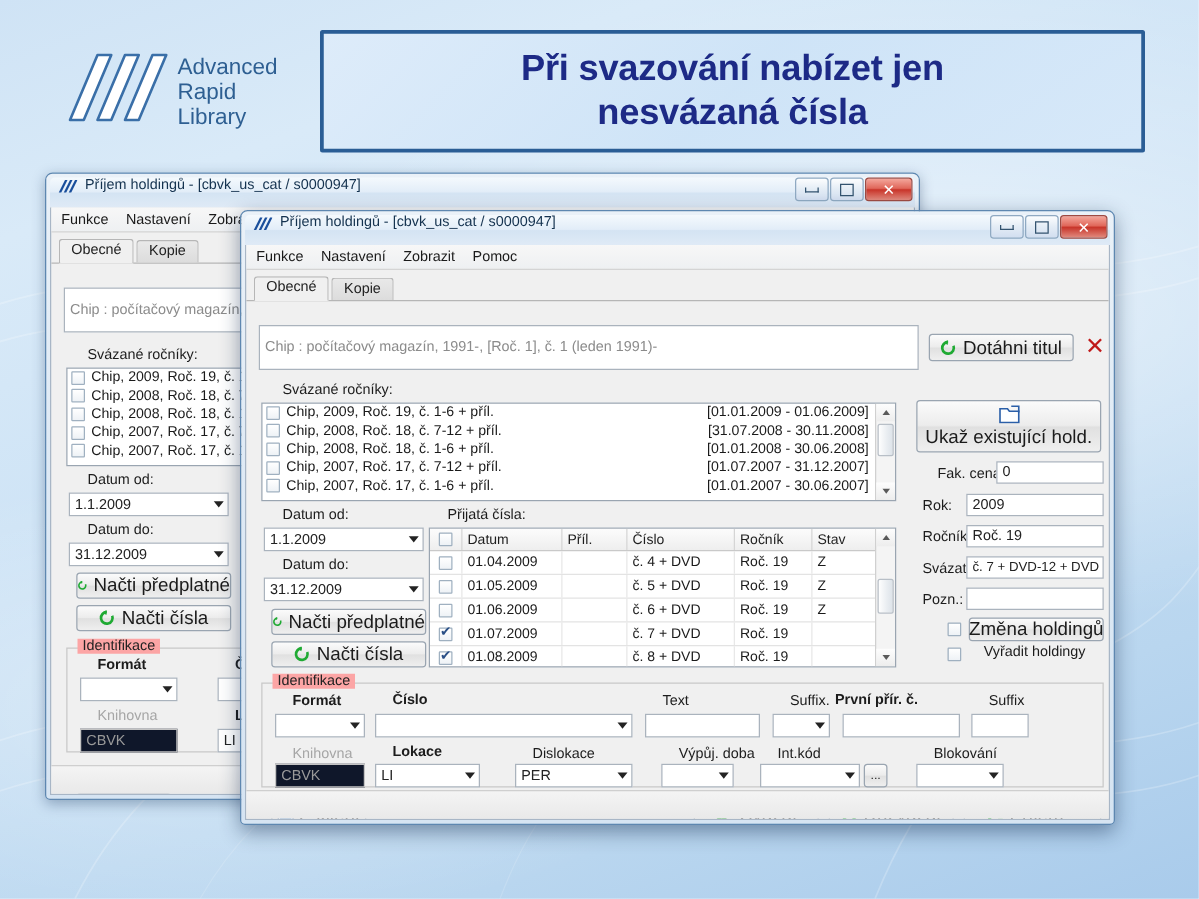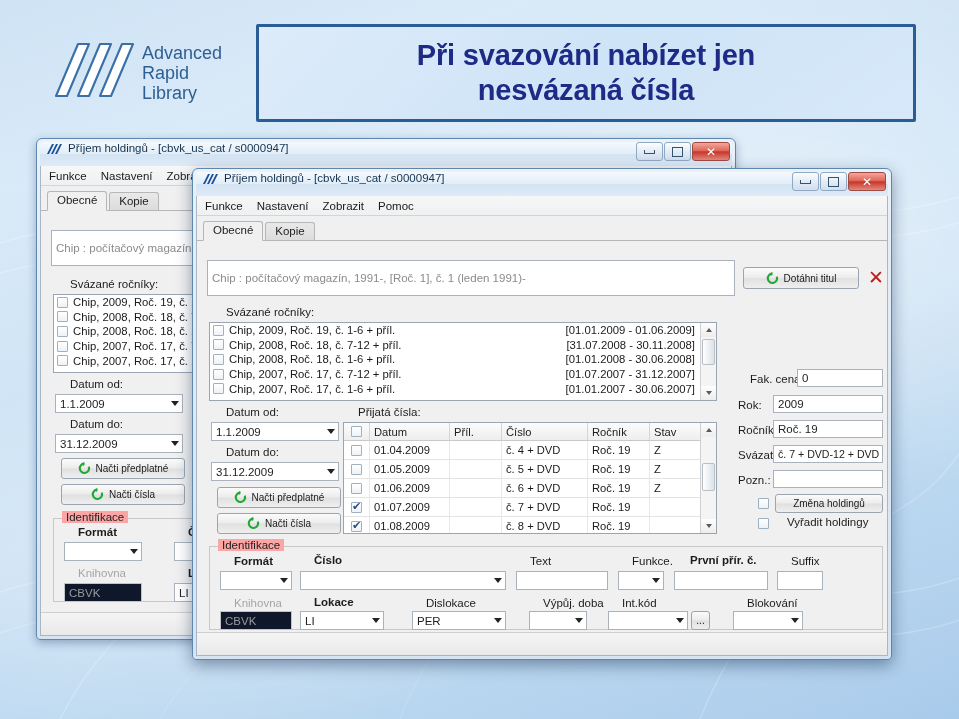--- a/index.html
+++ b/index.html
@@ -73,21 +73,21 @@
   .fld{background:#fff;border:1px solid #aab3bd;box-sizing:border-box;font-size:11.5px;
        color:#222;padding:2px 4px;display:flex;align-items:center;overflow:hidden;white-space:nowrap;}
   .fld.ghost{color:#8b8b8b;background:#fff;}
   .fld.disabled{background:#0f172a;color:#9a9a9a;border-color:#c3c3c3;}
   .combo{background:#fff;border:1px solid #aab3bd;box-sizing:border-box;font-size:11.5px;color:#222;
     display:flex;align-items:center;padding-left:4px;position:relative;white-space:nowrap;overflow:hidden;}
   .combo .arrow{margin-left:auto;width:15px;height:100%;display:flex;align-items:center;justify-content:center;}
   .combo .arrow i{display:block;width:0;height:0;border-left:4px solid transparent;border-right:4px solid transparent;border-top:5px solid #232323;}
   .btn{border:1px solid #9aa5b1;border-radius:3px;
        background:linear-gradient(180deg,#fbfbfb,#ececec 48%,#e0e0e0 52%,#efefef);
-       font-size:10px;color:#1b1b1b;display:flex;align-items:center;justify-content:center;gap:5px;
+       font-size:15px;color:#1b1b1b;display:flex;align-items:center;justify-content:center;gap:5px;
        box-sizing:border-box;white-space:nowrap;}
   .grp{border:1px solid #c8c8c8;box-sizing:border-box;position:absolute;background:transparent;}
   .grp-cap{position:absolute;top:-8px;left:8px;background:#fca5a5;padding:0 4px;font-size:11.5px;color:#222;}
   .lbl{font-size:11.5px;color:#1c1c1c;position:absolute;white-space:nowrap;margin-left:13px;}
   .lbl.b{font-weight:bold;}
   .lbl.dim{color:#a6a6a6;}
   .cb{width:11px;height:11px;border:1px solid #9fb0c0;background:linear-gradient(180deg,#fff,#eef2f6);
       box-sizing:border-box;display:inline-block;vertical-align:middle;position:relative;border-radius:1px;}
   .cb.on:after{content:"";position:absolute;left:2px;top:4px;width:4px;height:1.5px;background:#2c5aa0;
       transform:rotate(45deg);box-shadow:4px -3px 0 0 #2c5aa0,4.5px -3.5px 0 0 #2c5aa0;}
@@ -372,20 +372,27 @@
           <div class="ar up">
               <i></i>
             </div>
           <div class="thumb" style="top:16px;height:24px;"></div>
           <div class="ar dn" style="position:absolute;bottom:0;left:0;right:0;">
               <i></i>
             </div>
         </div>
       </div>
 
+      <div class="btn" style="position:absolute;left:536px;top:124px;width:148px;height:42px;flex-direction:column;gap:2px;">
+        <svg width="17" height="15" viewBox="0 0 17 15">
+          <path d="M1,3 L7,3 L8.5,5 L16,5 L16,14 L1,14 Z" fill="#ffffff" stroke="#2b5fa8" stroke-width="1.3"></path>
+          <path d="M10,1 L16,1 L16,6" fill="none" stroke="#2b5fa8" stroke-width="1.3"></path>
+        </svg>
+        <span>Ukaž existující hold.</span>
+      </div>
 
       <div class="lbl" style="left:540px;top:177px;">Fak. cena:</div>
       <div class="fld" style="position:absolute;left:600px;top:173px;width:86px;height:18px;">0</div>
 
       <div class="lbl" style="left:16px;top:210px;">Datum od:</div>
       <div class="combo" style="position:absolute;left:14px;top:226px;width:128px;height:19px;">
         <span>1.1.2009</span>
         <span class="arrow">
             <i></i>
           </span>
@@ -517,28 +524,28 @@
       <div class="lbl b" style="left:104px;top:358px;">Číslo</div>
       <div class="combo" style="position:absolute;left:103px;top:375px;width:206px;height:19px;">
         <span class="arrow">
             <i></i>
           </span>
       </div>
 
       <div class="lbl" style="left:320px;top:359px;">Text</div>
       <div class="fld" style="position:absolute;left:319px;top:375px;width:92px;height:19px;"></div>
 
-      <div class="lbl" style="left:422px;top:359px;">Funkce.</div>
+      <div class="lbl" style="left:422px;top:359px;">Suffix.</div>
       <div class="combo" style="position:absolute;left:421px;top:375px;width:46px;height:19px;">
         <span class="arrow">
             <i></i>
           </span>
       </div>
 
-      <div class="lbl b" style="left:480px;top:358px;">První přír. č.</div>
+      <div class="lbl b" style="left:458px;top:358px;">První přír. č.</div>
       <div class="fld" style="position:absolute;left:477px;top:375px;width:94px;height:19px;"></div>
 
       <div class="lbl" style="left:581px;top:359px;">Suffix</div>
       <div class="fld" style="position:absolute;left:580px;top:375px;width:46px;height:19px;"></div>
 
       <div class="lbl dim" style="left:24px;top:401px;">Knihovna</div>
       <div class="fld disabled" style="position:absolute;left:23px;top:415px;width:72px;height:19px;">CBVK</div>
 
       <div class="lbl b" style="left:104px;top:400px;">Lokace</div>
       <div class="combo" style="position:absolute;left:103px;top:415px;width:84px;height:19px;">

